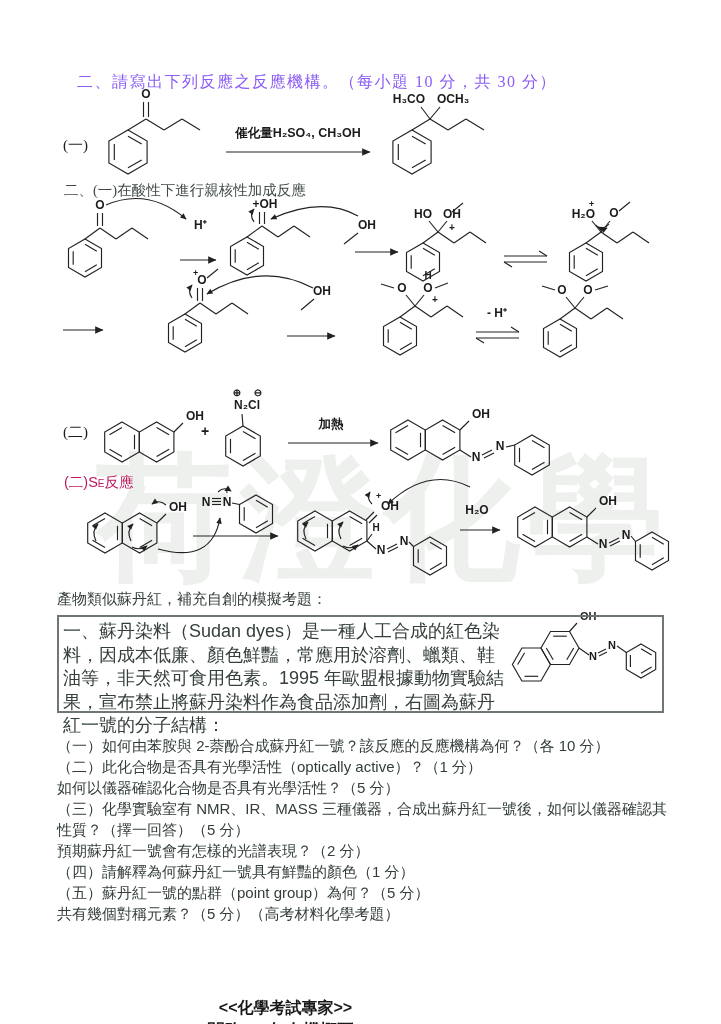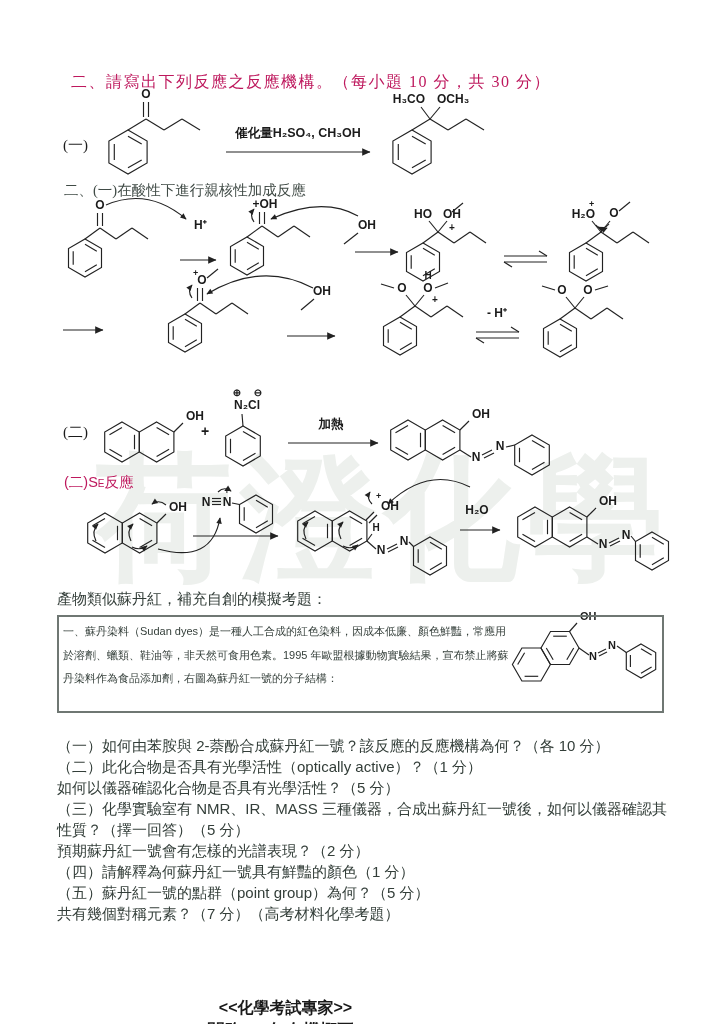--- a/index.html
+++ b/index.html
@@ -2,29 +2,29 @@
 <html><head>
 <meta charset="utf-8">
 <style>
   html,body{margin:0;padding:0;background:#fff;}
   .page{position:relative;width:721px;height:1024px;background:#ffffff;overflow:hidden;
         font-family:"Liberation Sans",sans-serif;color:#222;}
   .watermark{position:absolute;left:96px;top:428px;font-size:136px;font-weight:bold;
         color:#edf0ed;letter-spacing:8px;white-space:nowrap;z-index:0;
         font-family:"Liberation Sans",sans-serif;}
   .layer{z-index:2;}
-  .title{position:absolute;left:71px;top:72px;font-family:"Liberation Serif",serif;
-        font-size:16px;letter-spacing:1.5px;color:#be185d;}
+  .title{position:absolute;left:77px;top:72px;font-family:"Liberation Serif",serif;
+        font-size:16px;letter-spacing:1.5px;color:#8b5cf6;}
   .mech-heading{position:absolute;left:64px;top:181px;font-size:14.5px;color:#404b46;font-family:Liberation Serif, serif;}
   .se-heading{position:absolute;left:64px;top:473px;font-size:14.5px;color:#be185d;}
   .se-heading .sub{font-size:10px;}
   .intro{position:absolute;left:57px;top:590px;font-size:15px;color:#323d38;}
   .sudan-box{position:absolute;left:57px;top:615px;width:607px;height:98px;
         border:2px solid #6f7773;box-sizing:border-box;}
-  .box-text{position:absolute;left:63px;top:620px;width:448px;font-size:11px;
+  .box-text{position:absolute;left:63px;top:620px;width:448px;font-size:18px;
         line-height:23.5px;color:#343f3a;}
   .questions{position:absolute;left:57px;top:735px;width:624px;font-size:15px;
         line-height:21px;color:#333e39;}
   .footer{position:absolute;left:0;top:950px;width:571px;text-align:center;color:#1a1a1a;margin-top:48px;}
   .footer .f1{font-size:16px;font-weight:bold;}
   .footer .f2{font-size:17px;font-weight:bold;}
   #schemes{position:absolute;left:0;top:0;z-index:1;}
   #schemes .b{stroke:#222;stroke-width:1.15;fill:none;}
   #schemes g[data-ring] polygon, #schemes g[data-ring] line{stroke:#222;stroke-width:1.15;fill:none;}
   #schemes text{fill:#1b1b1b;font-size:12px;font-weight:bold;font-family:"Liberation Sans",sans-serif;}
@@ -426,21 +426,21 @@
   <div class="box-text layer">一、蘇丹染料（Sudan dyes）是一種人工合成的紅色染料，因成本低廉、顏色鮮豔，常應用於溶劑、蠟類、鞋油等，非天然可食用色素。1995 年歐盟根據動物實驗結果，宣布禁止將蘇丹染料作為食品添加劑，右圖為蘇丹紅一號的分子結構：</div>
 
   <div class="questions layer">
     <div>（一）如何由苯胺與 2-萘酚合成蘇丹紅一號？該反應的反應機構為何？（各 10 分）</div>
     <div>（二）此化合物是否具有光學活性（optically active）？（1 分）</div>
     <div>如何以儀器確認化合物是否具有光學活性？（5 分）</div>
     <div>（三）化學實驗室有 NMR、IR、MASS 三種儀器，合成出蘇丹紅一號後，如何以儀器確認其性質？（擇一回答）（5 分）</div>
     <div>預期蘇丹紅一號會有怎樣的光譜表現？（2 分）</div>
     <div>（四）請解釋為何蘇丹紅一號具有鮮豔的顏色（1 分）</div>
     <div>（五）蘇丹紅一號的點群（point group）為何？（5 分）</div>
-    <div>共有幾個對稱元素？（7 分）（高考材料化學考題）</div>
+    <div>共有幾個對稱元素？（5 分）（高考材料化學考題）</div>
   </div>
 
   <div class="footer layer">
     <div class="f1">&lt;&lt;化學考試專家&gt;&gt;</div>
     <div class="f2">-關務113年有機概要2-</div>
   </div>
 
 </div>
 
 </body></html>

